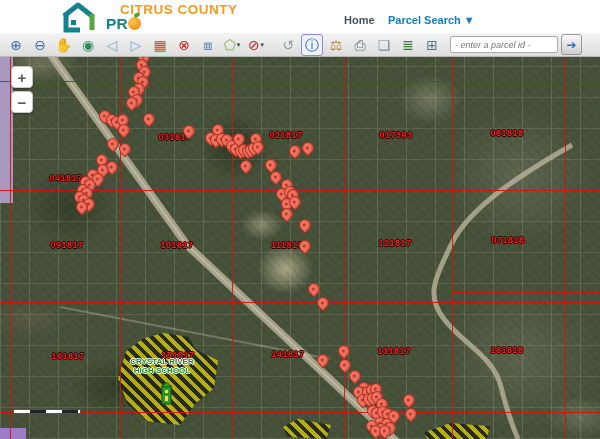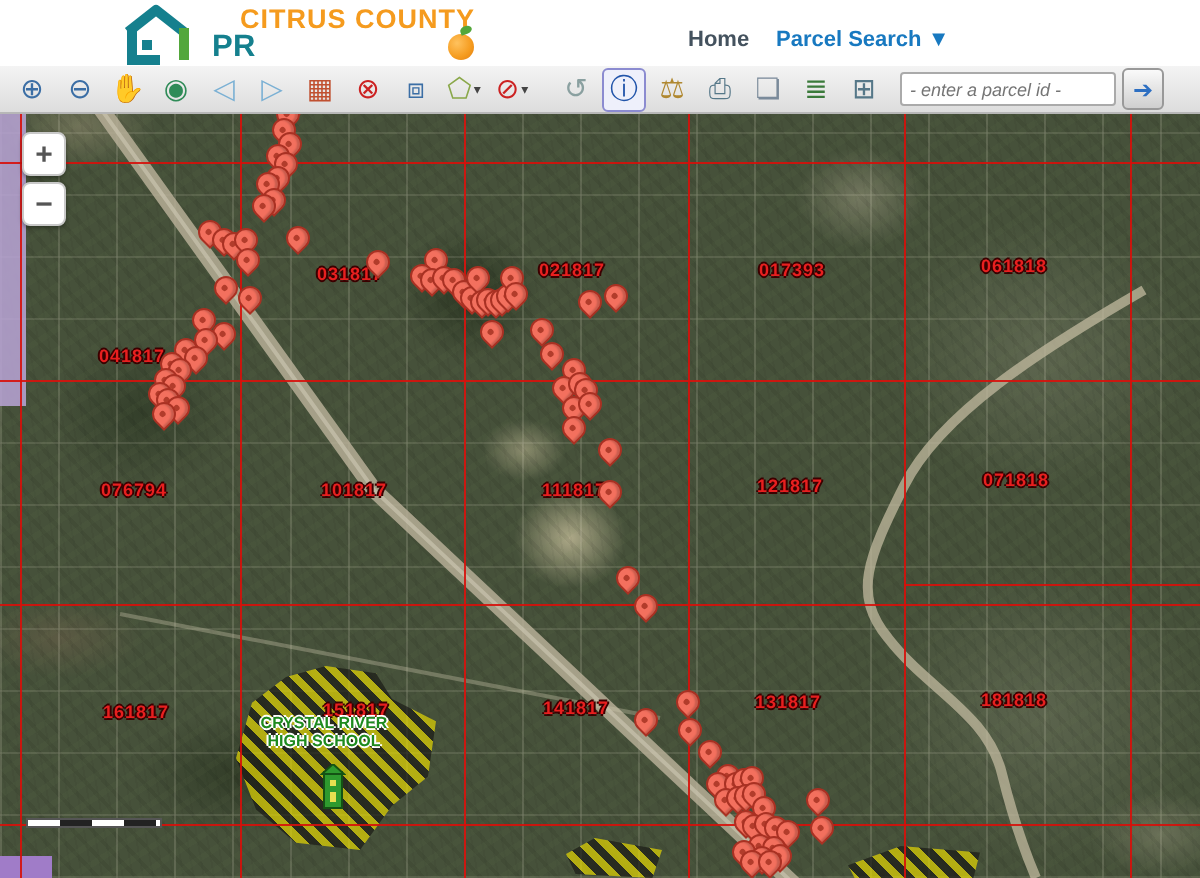--- a/index.html
+++ b/index.html
@@ -4,21 +4,21 @@
 <style>
   html,body{margin:0;padding:0;background:#fff;font-family:"Liberation Sans",sans-serif;}
   #app{position:relative;width:600px;height:439px;overflow:hidden;background:#fff;}
 
   
   #header{position:absolute;left:0;top:0;width:545px;height:33px;background:#fff;}
   #logo{position:absolute;left:58px;top:1px;height:32px;display:flex;align-items:center;}
   #logo-house{width:46px;height:31px;}
   #logo-text{margin-left:2px;line-height:1;}
   #logo-line1{color:#f59b1e;font-weight:bold;font-size:13.5px;letter-spacing:.5px;padding-left:14px;}
-  #logo-line2{color:#15808e;font-weight:bold;font-size:15.5px;letter-spacing:.2px;display:flex;align-items:center;justify-content:space-between;}
+  #logo-line2{color:#15808e;font-weight:bold;font-size:15.5px;letter-spacing:.2px;display:flex;align-items:center;}
   .orange-o{display:inline-block;width:13px;height:13px;border-radius:50%;background:radial-gradient(circle at 35% 35%,#ffc25e,#f59b1e 60%,#e07d12);position:relative;margin:0 .5px;}
   .orange-o::after{content:"";position:absolute;right:1px;top:-4px;width:6px;height:4px;border-radius:60% 60% 60% 0;background:#53a73b;transform:rotate(-20deg);}
   #nav{position:absolute;left:0;top:0;width:600px;height:33px;}
   .nav-item{position:absolute;top:14px;font-size:11px;font-weight:bold;cursor:pointer;}
   #nav-home{left:344px;color:#44525e;}
   #nav-parcel{left:388px;color:#1879c0;}
 
   
   #toolbar{position:absolute;left:0;top:33px;width:600px;height:24px;background:linear-gradient(#f4f4f4,#dddddd);border-bottom:1px solid #b7b7b7;display:flex;align-items:center;padding-left:4px;box-sizing:border-box;}
   .tbtn{height:20px;min-width:20px;display:flex;align-items:center;justify-content:center;margin:0 1px;border:1px solid transparent;border-radius:3px;cursor:pointer;position:relative;}
@@ -203,21 +203,21 @@
         <div class="gridline h" style="top: 245px;"></div>
         <div class="gridline h" style="top: 355px;"></div>
         <div class="gridline" style="top: 235px; left: 452px; width: 148px; height: 1px;"></div>
       </div>
     <div id="labels-layer">
         <div class="section-label" style="left: 66px; top: 77px; margin-top: 44px;">041817</div>
         <div class="section-label" style="left: 175px; top: 80px;">031817</div>
         <div class="section-label" style="left: 286px; top: 78px;">021817</div>
         <div class="section-label" style="left: 396px; top: 78px;">017393</div>
         <div class="section-label" style="left: 507px; top: 76px;">061818</div>
-        <div class="section-label" style="left: 67px; top: 188px;">076794</div>
+        <div class="section-label" style="left: 67px; top: 188px;">091817</div>
         <div class="section-label" style="left: 177px; top: 188px;">101817</div>
         <div class="section-label" style="left: 287px; top: 188px;">111817</div>
         <div class="section-label" style="left: 395px; top: 186px;">121817</div>
         <div class="section-label" style="left: 508px; top: 183px;">071818</div>
         <div class="section-label" style="left: 68px; top: 299px;">161817</div>
         <div class="section-label" style="left: 178px; top: 298px;">151817</div>
         <div class="section-label" style="left: 288px; top: 297px;">141817</div>
         <div class="section-label" style="left: 394px; top: 294px;">131817</div>
         <div class="section-label" style="left: 507px; top: 293px;">181818</div>
       </div>

